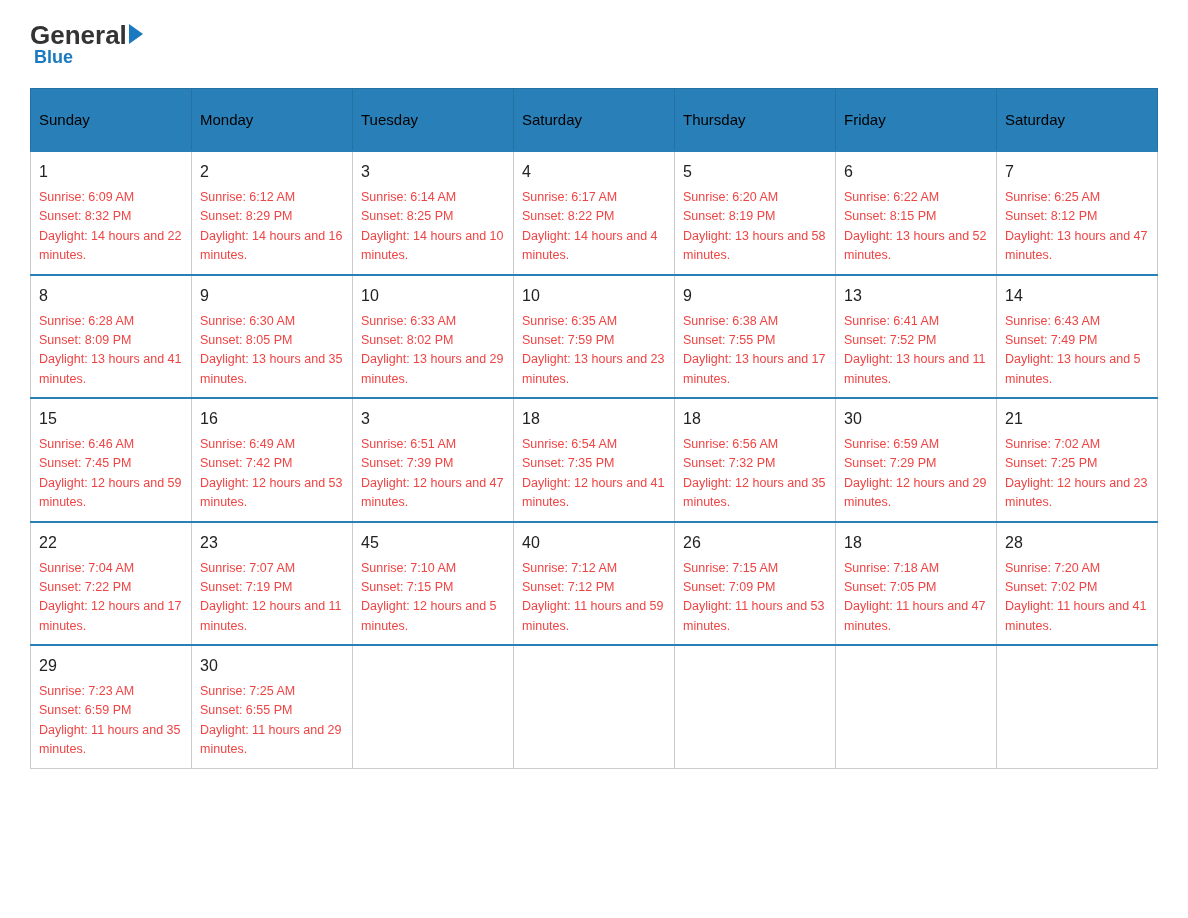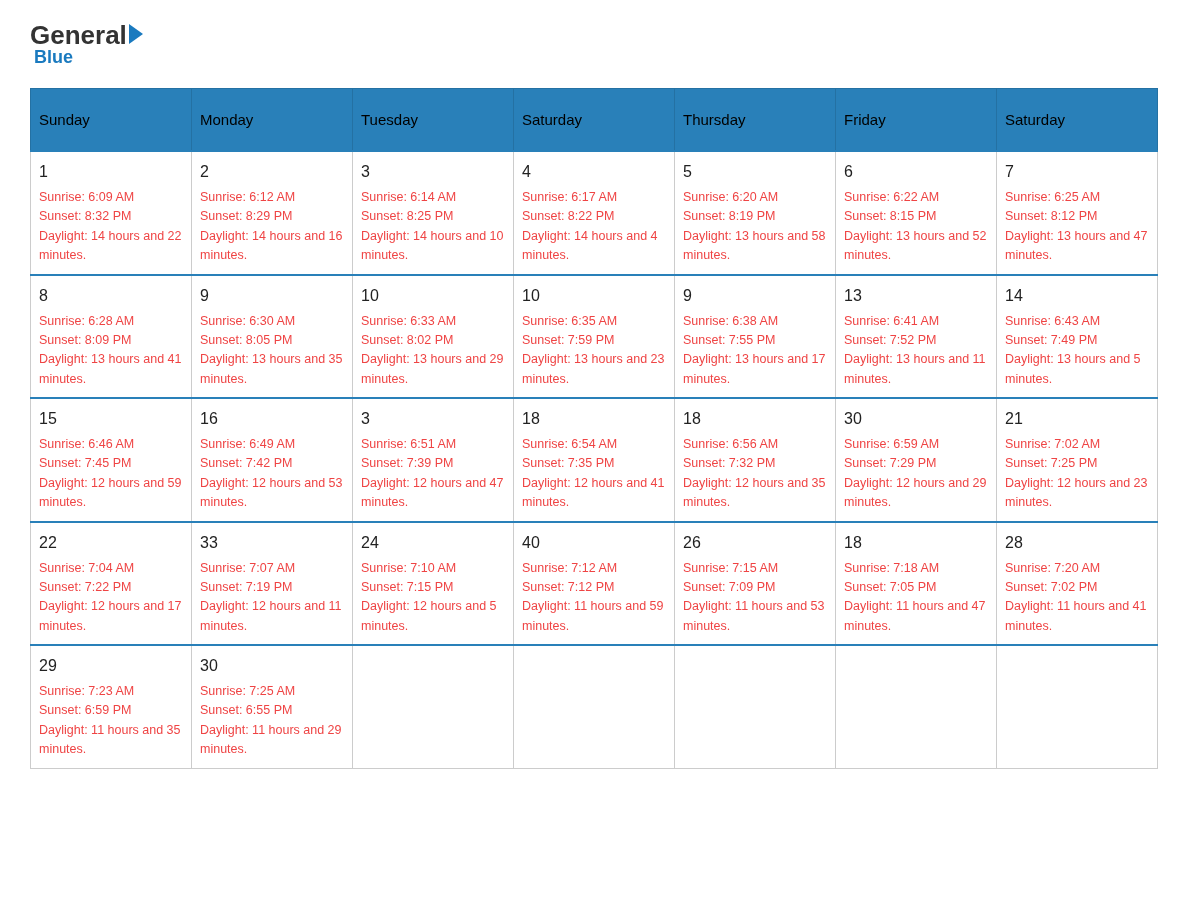--- a/index.html
+++ b/index.html
@@ -220,25 +220,25 @@
           <span class="day-number">21</span>
           <div class="day-info">Sunrise: 7:02 AM<br>Sunset: 7:25 PM<br>Daylight: 12 hours and 23 minutes.</div>
         </td>
       </tr>
       <tr>
         <td>
           <span class="day-number">22</span>
           <div class="day-info">Sunrise: 7:04 AM<br>Sunset: 7:22 PM<br>Daylight: 12 hours and 17 minutes.</div>
         </td>
         <td>
-          <span class="day-number">33</span>
+          <span class="day-number">23</span>
           <div class="day-info">Sunrise: 7:07 AM<br>Sunset: 7:19 PM<br>Daylight: 12 hours and 11 minutes.</div>
         </td>
         <td>
-          <span class="day-number">24</span>
+          <span class="day-number">45</span>
           <div class="day-info">Sunrise: 7:10 AM<br>Sunset: 7:15 PM<br>Daylight: 12 hours and 5 minutes.</div>
         </td>
         <td>
           <span class="day-number">40</span>
           <div class="day-info">Sunrise: 7:12 AM<br>Sunset: 7:12 PM<br>Daylight: 11 hours and 59 minutes.</div>
         </td>
         <td>
           <span class="day-number">26</span>
           <div class="day-info">Sunrise: 7:15 AM<br>Sunset: 7:09 PM<br>Daylight: 11 hours and 53 minutes.</div>
         </td>

